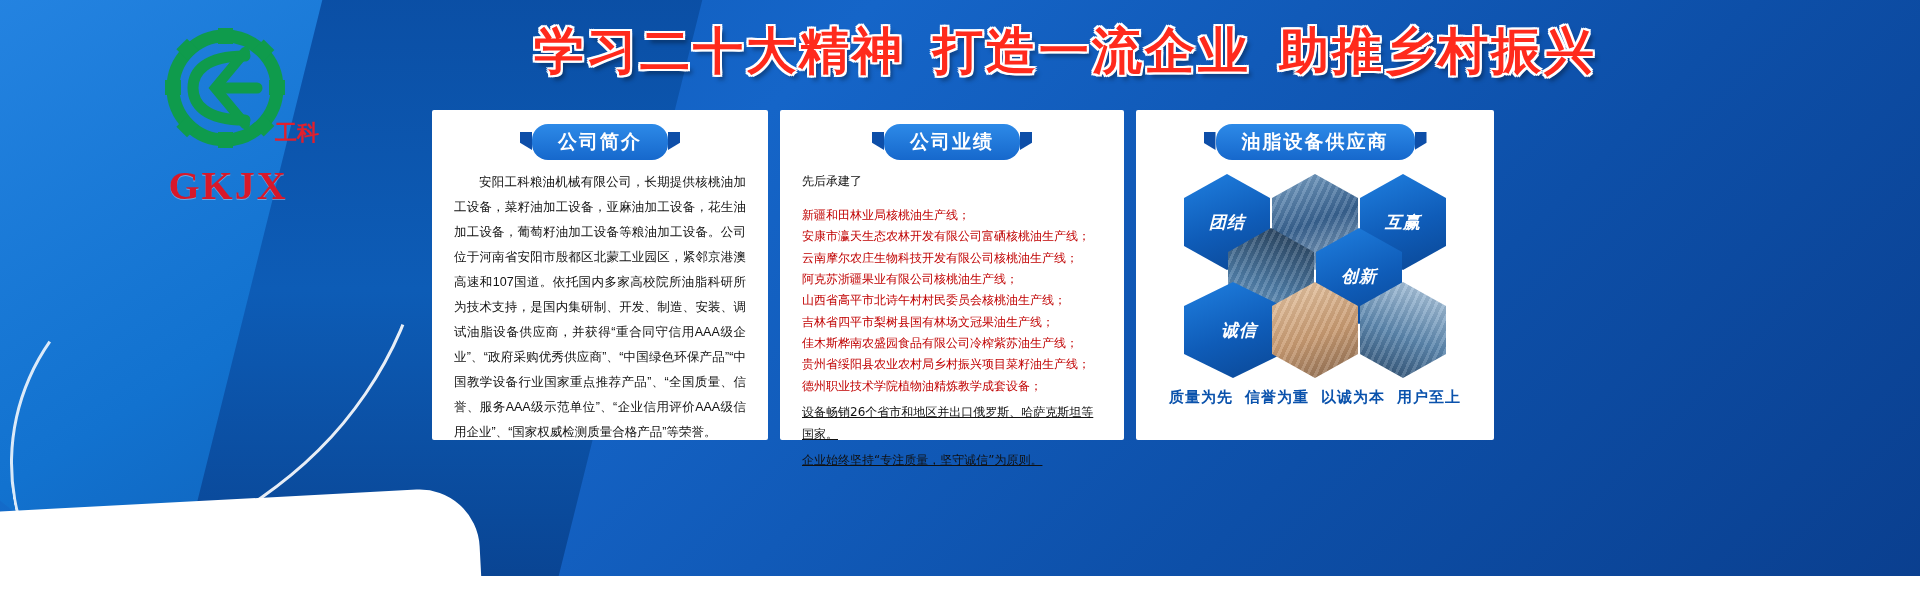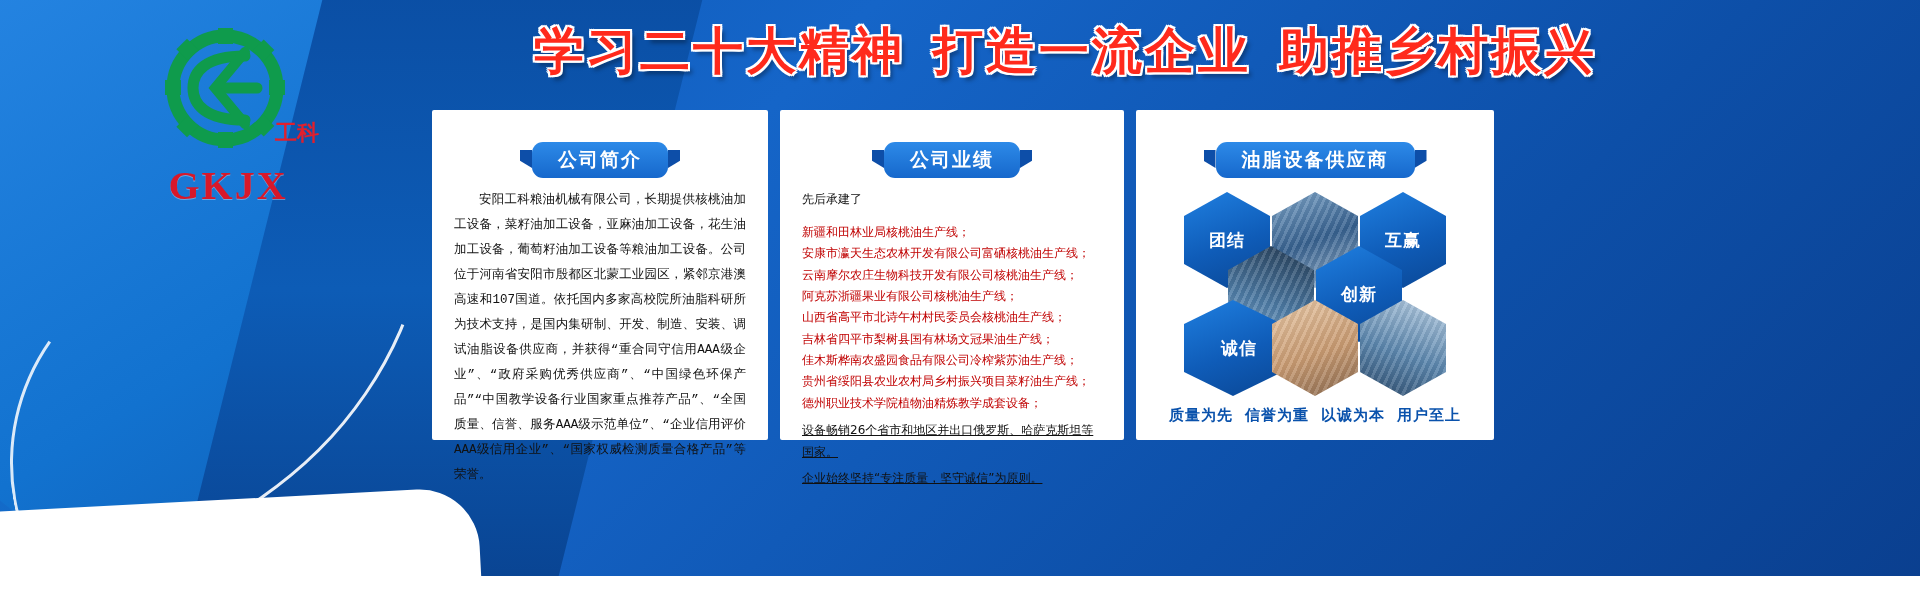--- a/index.html
+++ b/index.html
@@ -168,68 +168,68 @@
     position: relative;
     padding: 14px 22px 10px 22px;
     box-sizing: border-box;
   }
   .panel-1 { width: 336px; }
   .panel-2 { width: 344px; }
   .panel-3 { width: 358px; }
 
   
   .ribbon {
-    margin: 18px auto 10px auto;
+    margin: 0 auto 10px auto;
     display: block;
     width: fit-content;
     padding: 5px 26px;
     background: linear-gradient(180deg, #2d8ae8 0%, #1668cc 100%);
     color: #ffffff;
     font-family: "DejaVu Sans", sans-serif;
     font-weight: bold;
     font-size: 19px;
     letter-spacing: 2px;
-    border-radius: 11px;
+    border-radius: 16px;
     position: relative;
     text-align: center;
   }
   .ribbon::before, .ribbon::after {
     content: "";
     position: absolute;
     top: 8px;
     width: 12px;
     height: 18px;
     background: #0d4ea8;
   }
   .ribbon::before { left: -12px; clip-path: polygon(0 0, 100% 0, 100% 100%, 0 60%); }
   .ribbon::after { right: -12px; clip-path: polygon(0 0, 100% 0, 100% 60%, 0 100%); }
 
   .body-text {
-    font-family: Liberation Mono, monospace;
+    font-family: Liberation Sans, sans-serif;
     font-size: 12.5px;
     line-height: 2.0;
     color: #111111;
     text-align: justify;
     text-indent: 2em;
   }
 
   .lead {
     font-family: "DejaVu Sans", sans-serif;
     font-size: 12px;
     color: #111111;
     line-height: 1.9;
     margin-bottom: 12px;
   }
   .ach-list {
     margin: 0;
     padding: 0;
     list-style: none;
   }
   .ach-list li {
-    font-family: Liberation Mono, monospace;
+    font-family: Liberation Serif, serif;
     font-size: 12px;
     line-height: 1.78;
     color: #c00000;
     white-space: nowrap;
   }
   .tail {
     font-family: "DejaVu Sans", sans-serif;
     font-size: 12px;
     line-height: 1.85;
     color: #111111;
@@ -250,20 +250,21 @@
     height: 96px;
     clip-path: polygon(50% 0%, 100% 25%, 100% 75%, 50% 100%, 0% 75%, 0% 25%);
     display: flex;
     align-items: center;
     justify-content: center;
     color: #ffffff;
     font-family: "DejaVu Sans", sans-serif;
     font-weight: bold;
     font-size: 17px;
     letter-spacing: 1px;
+    font-style: italic;
   }
   .hex-blue {
     background: linear-gradient(160deg, #1f7fe0 0%, #0f5cb8 55%, #0a4795 100%);
   }
   .hex-img-1 { background: linear-gradient(160deg, #7fa6c9 0%, #37618f 50%, #9fb8cf 100%); }
   .hex-img-2 { background: linear-gradient(200deg, #243a52 0%, #4e7ca6 60%, #8fb0cc 100%); }
   .hex-img-3 { background: linear-gradient(160deg, #e8c9a8 0%, #c99b72 55%, #8a6a50 100%); }
   .hex-img-4 { background: linear-gradient(200deg, #b9cfe3 0%, #5b86ad 55%, #2e4d6e 100%); }
   .hex-img-1::after, .hex-img-2::after, .hex-img-3::after, .hex-img-4::after {
     content: "";

